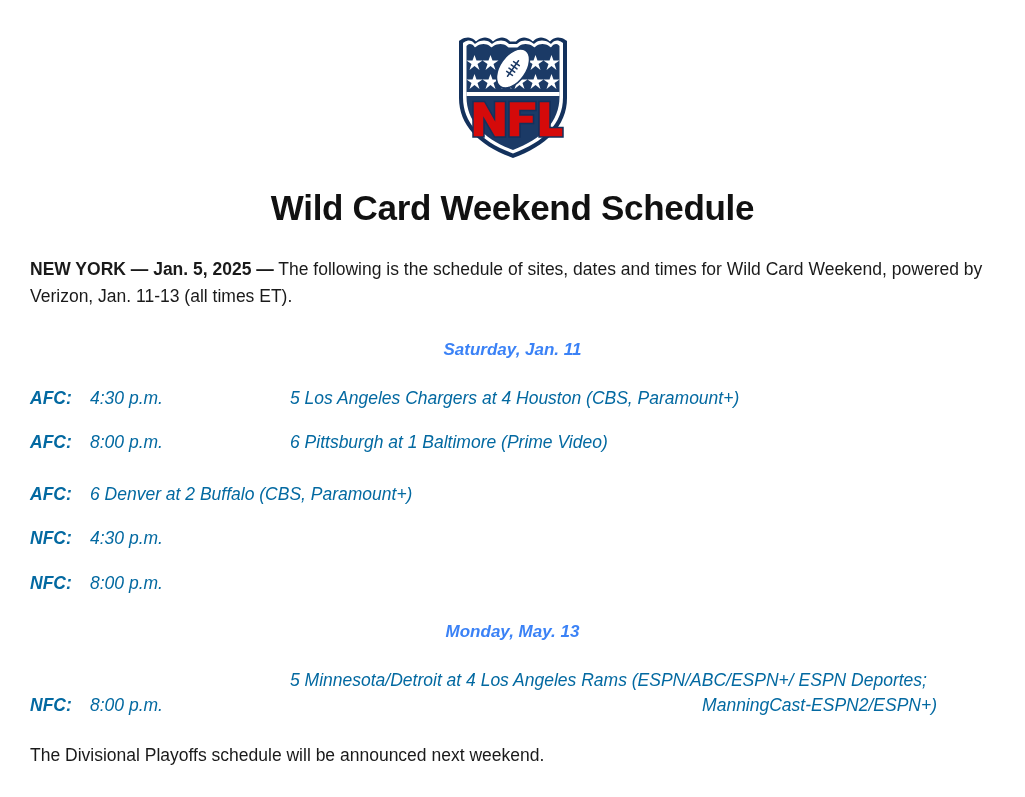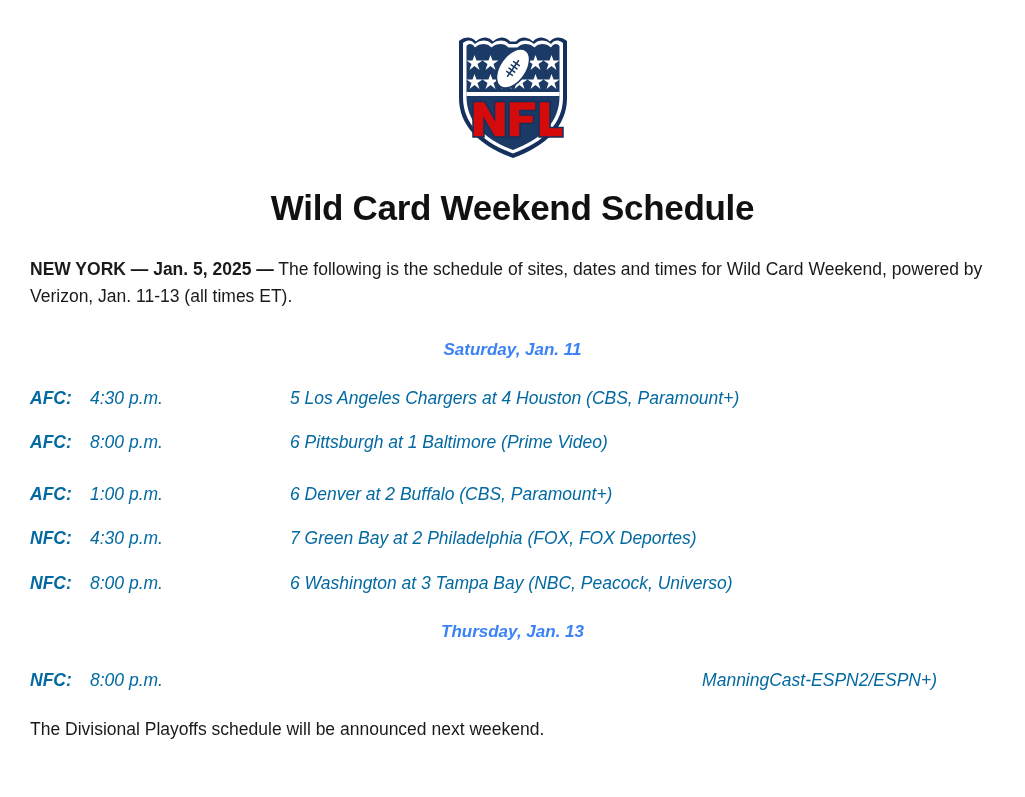--- a/index.html
+++ b/index.html
@@ -189,39 +189,36 @@
 
   <div class="sched-row sp-row">
     <span class="col-conf"><span>AFC</span><span class="colon">:</span></span>
     <span class="col-time">8:00 p.m.</span>
     <span class="col-game">6 Pittsburgh at 1 Baltimore (Prime Video)</span>
   </div>
 
 
   <div class="sched-row sp-row-first">
     <span class="col-conf"><span>AFC</span><span class="colon">:</span></span>
-    <span class="col-time">1:00 p.m.</span>
     <span class="col-game">6 Denver at 2 Buffalo (CBS, Paramount+)</span>
   </div>
 
   <div class="sched-row sp-row">
     <span class="col-conf"><span>NFC</span><span class="colon">:</span></span>
     <span class="col-time">4:30 p.m.</span>
-    <span class="col-game">7 Green Bay at 2 Philadelphia (FOX, FOX Deportes)</span>
   </div>
 
   <div class="sched-row sp-row">
     <span class="col-conf"><span>NFC</span><span class="colon">:</span></span>
     <span class="col-time">8:00 p.m.</span>
-    <span class="col-game">6 Washington at 3 Tampa Bay (NBC, Peacock, Universo)</span>
-  </div>
-
-  <div class="day-heading sp-day-head">Thursday, Jan. 13</div>
+  </div>
+
+  <div class="day-heading sp-day-head">Monday, May. 13</div>
 
   <div class="sched-row sp-row-first">
     <span class="col-conf"><span>NFC</span><span class="colon">:</span></span>
     <span class="col-time">8:00 p.m.</span>
-    <span class="col-game"><span class="wrap2">ManningCast-ESPN2/ESPN+)</span></span>
+    <span class="col-game"><span>5 Minnesota/Detroit at 4 Los Angeles Rams (ESPN/ABC/ESPN+/ ESPN Deportes;</span><span class="wrap2">ManningCast-ESPN2/ESPN+)</span></span>
   </div>
 
   <div class="closing sp-closing">The Divisional Playoffs schedule will be announced next weekend.</div>
 
 </div>
 
 </body></html>

